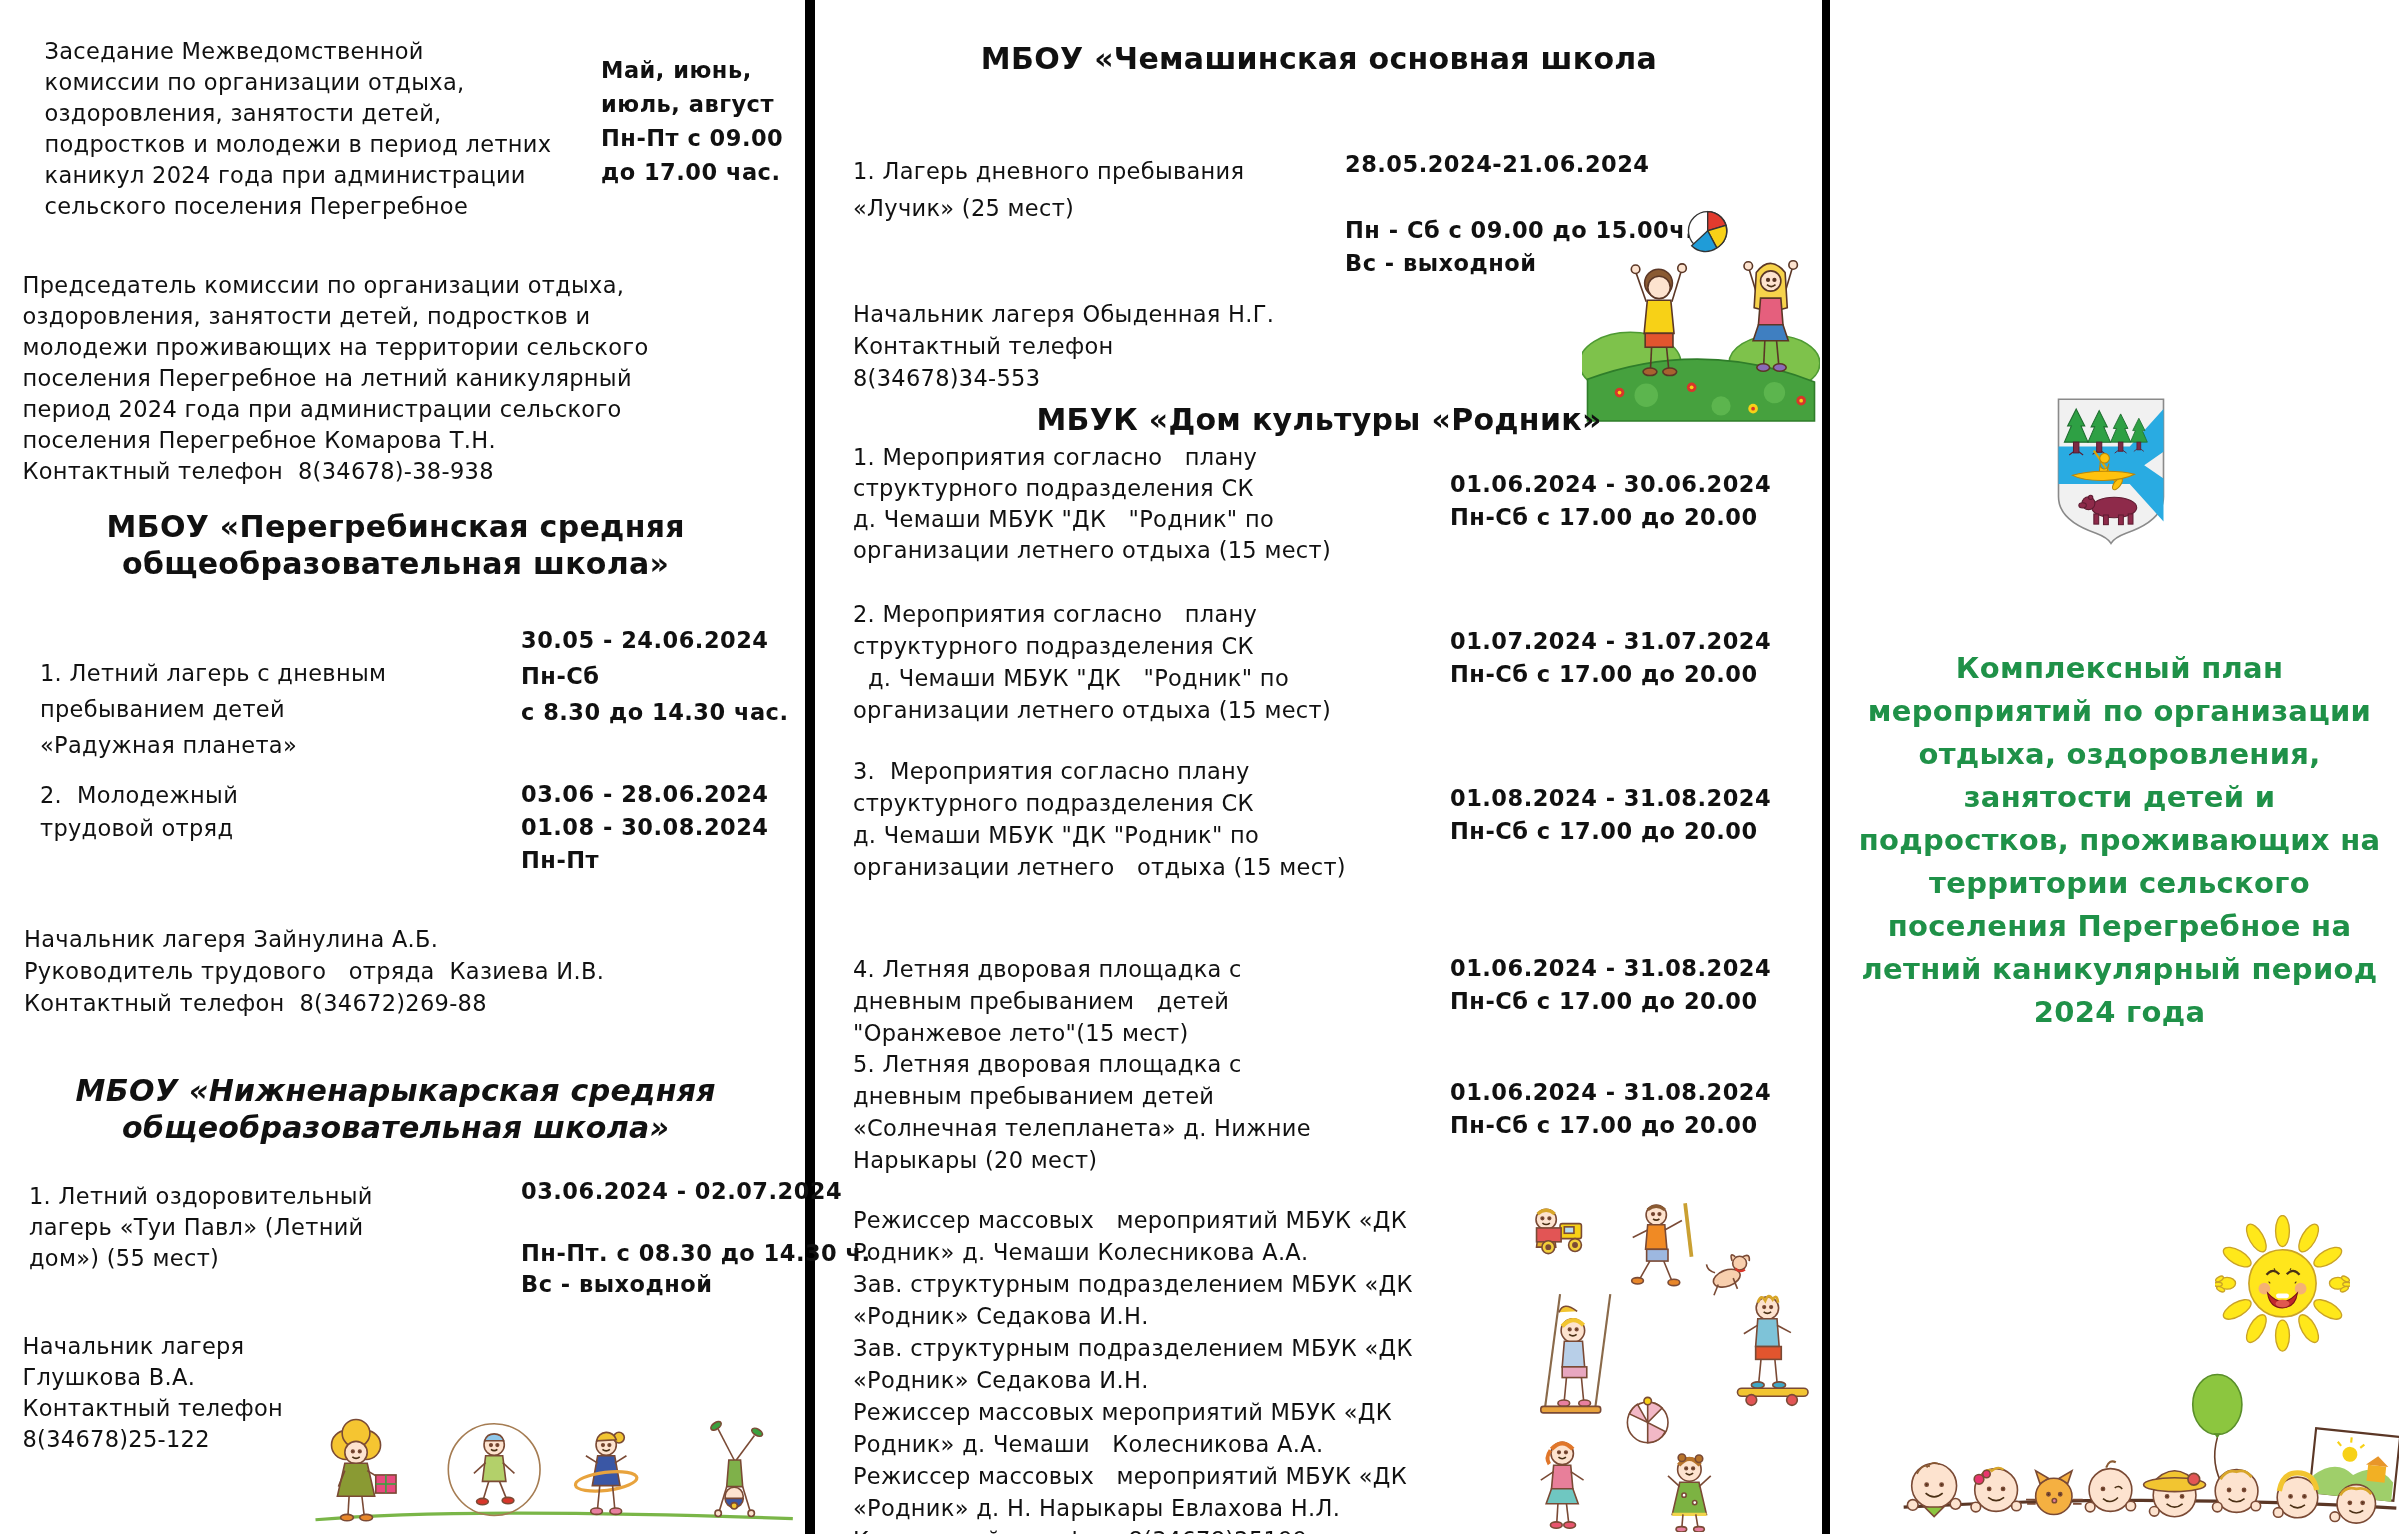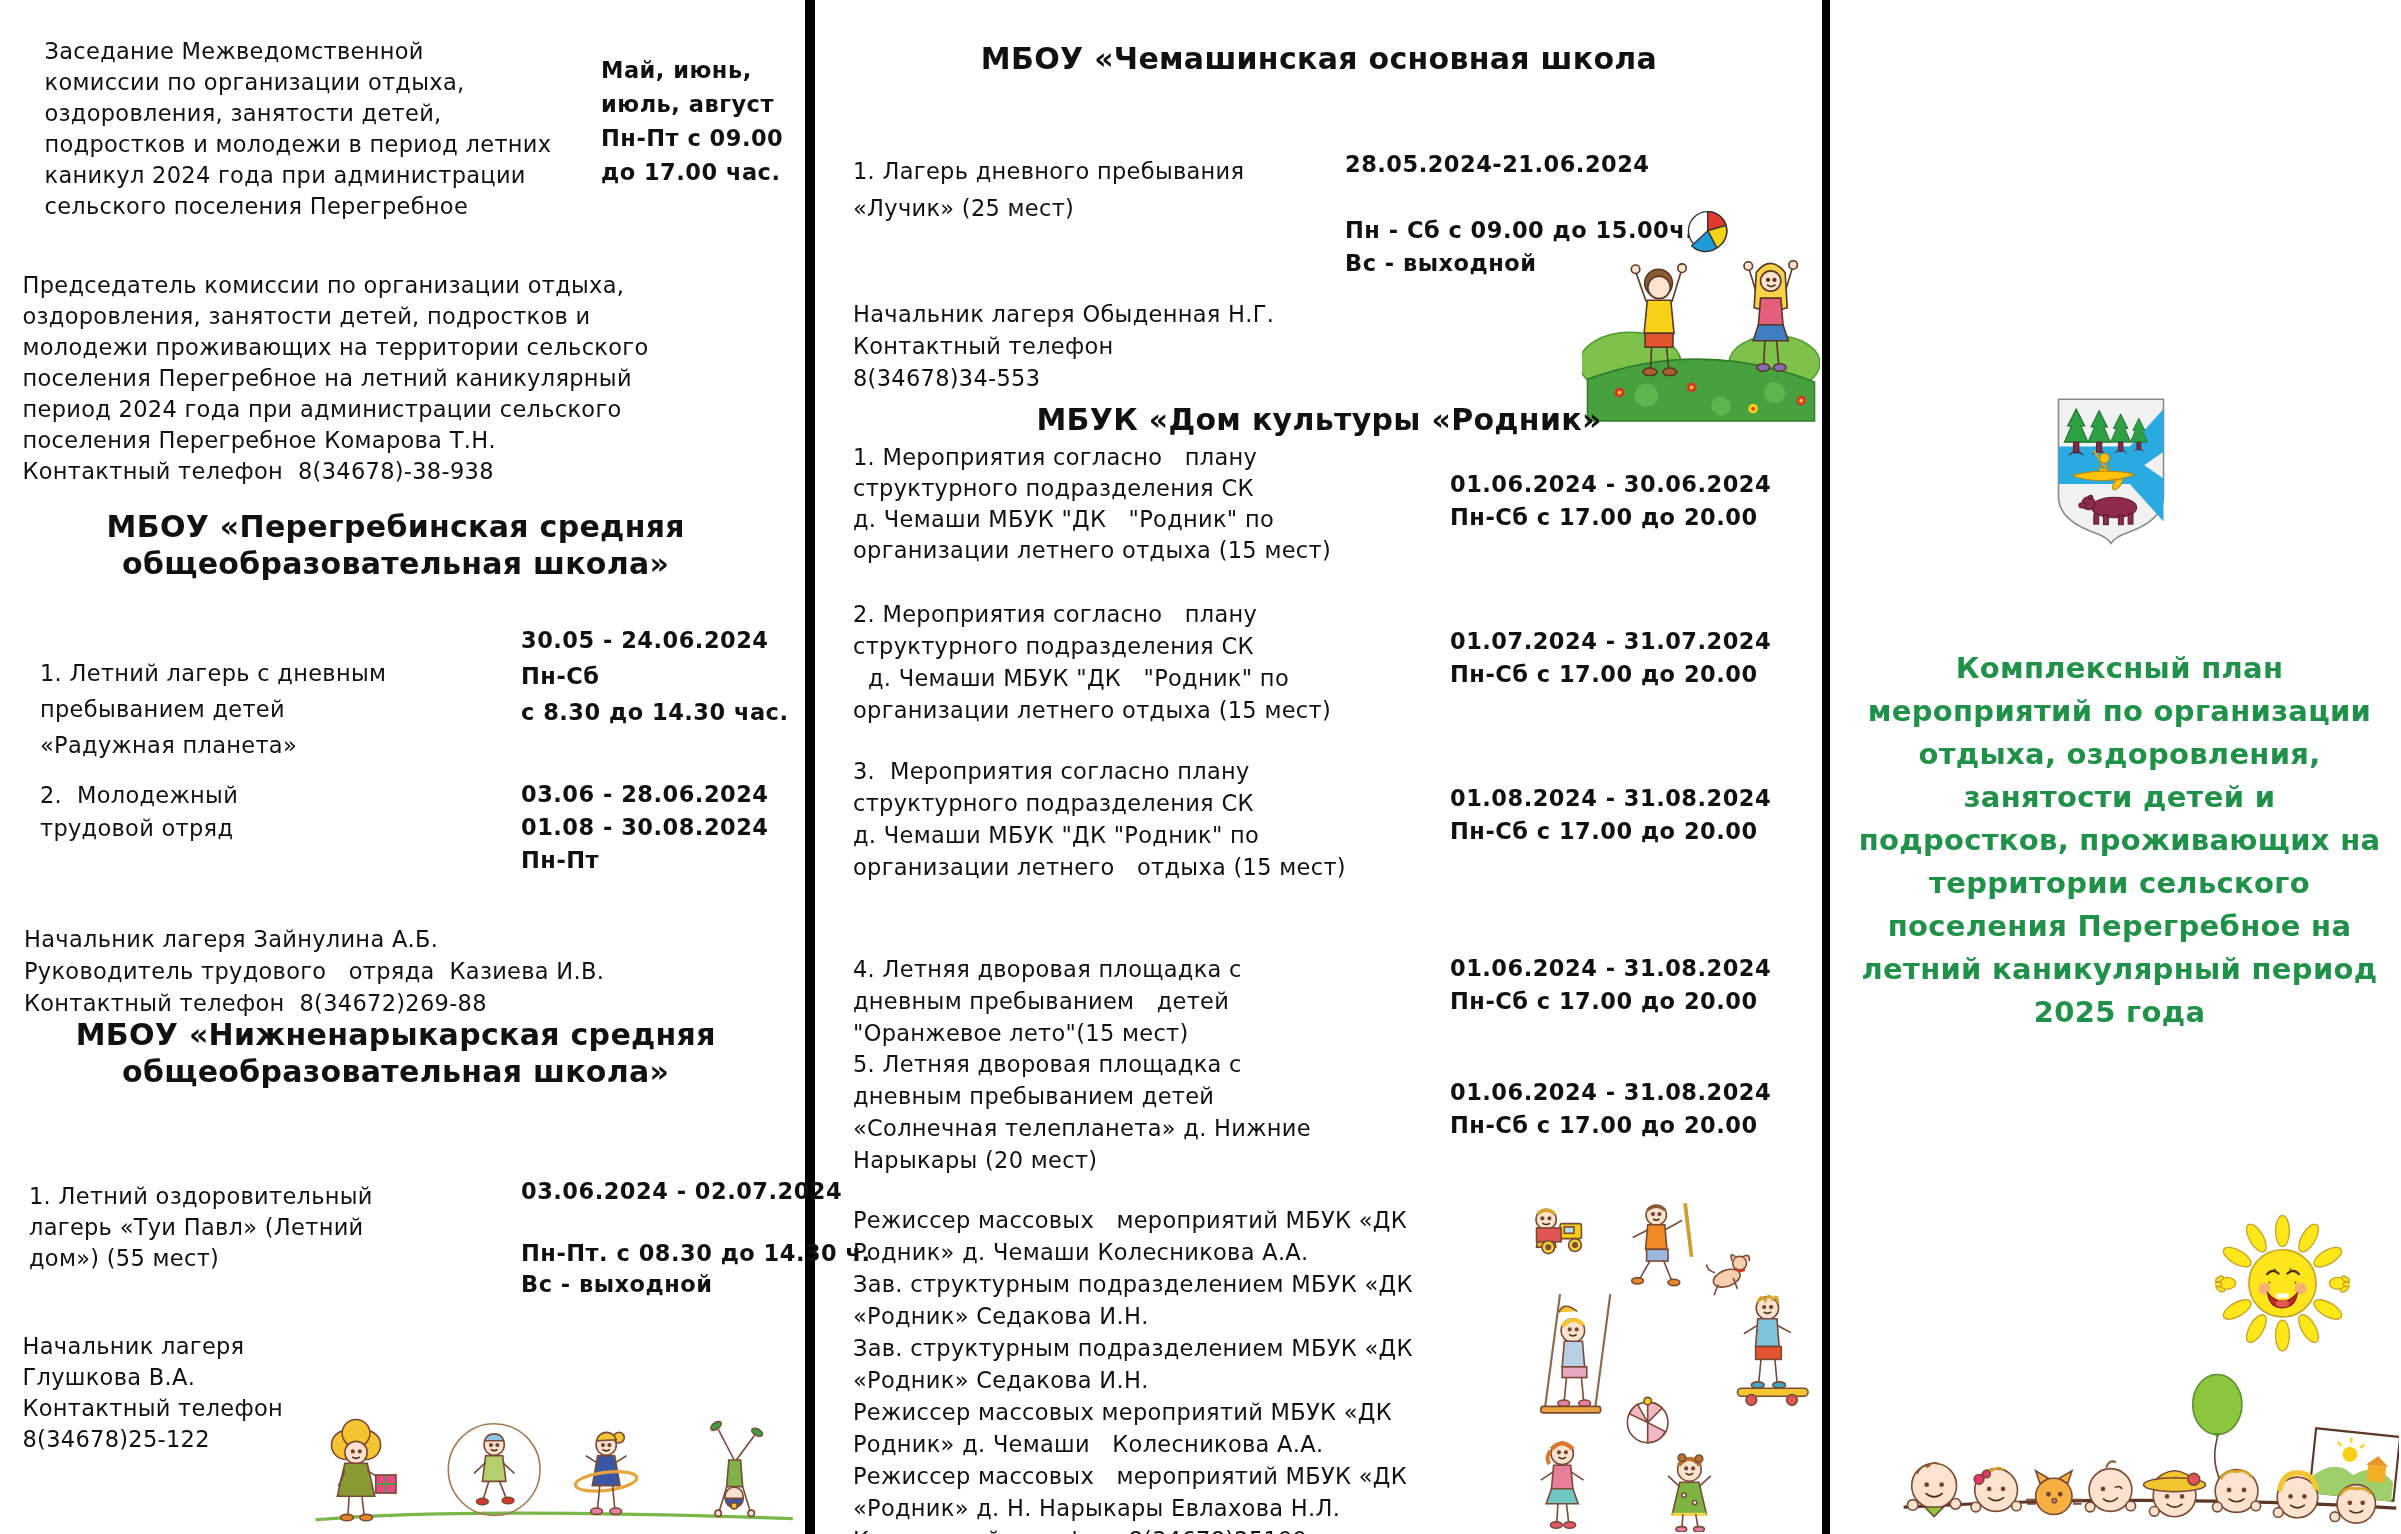--- a/index.html
+++ b/index.html
@@ -57,21 +57,21 @@
 с 8.30 до 14.30 час.</div>
   <div class="txt" style="left:40px;top:779px;width:470px;line-height:33px;">2.  Молодежный
 трудовой отряд</div>
   <div class="txt dates" style="left:521px;top:778px;width:278px;line-height:33px;">03.06 - 28.06.2024
 01.08 - 30.08.2024
 Пн-Пт</div>
   <div class="txt" style="left:24px;top:923px;width:695px;line-height:32px;">Начальник лагеря Зайнулина А.Б.
 Руководитель трудового   отряда  Казиева И.В.
 Контактный телефон  8(34672)269-88</div>
 
-  <div class="txt heading center" style="left:10.7px;top:1016px;width:770px;line-height:37px;">МБОУ «Нижненарыкарская средняя
+  <div class="txt heading center" style="left:10.7px;top:1072px;width:770px;line-height:37px;font-style:italic;">МБОУ «Нижненарыкарская средняя
 общеобразовательная школа»</div>
   <div class="txt" style="left:29px;top:1181px;width:406px;line-height:31px;">1. Летний оздоровительный
 лагерь «Туи Павл» (Летний
 дом») (55 мест)</div>
   <div class="txt dates" style="left:521px;top:1176px;width:278px;line-height:31px;">03.06.2024 - 02.07.2024
 
 Пн-Пт. с 08.30 до 14.30 ч.
 Вс - выходной</div>
   <div class="txt" style="left:22.5px;top:1331px;width:374px;line-height:31px;">Начальник лагеря
 Глушкова В.А.
@@ -453,21 +453,21 @@
   </div>
 
   <div class="green-title" style="position:absolute;left:1843px;top:647px;width:553px;">Комплексный план
 мероприятий по организации
 отдыха, оздоровления,
 занятости детей и
 подростков, проживающих на
 территории сельского
 поселения Перегребное на
 летний каникулярный период
-2025 года</div>
+2024 года</div>
 
   <div class="illus" style="left:2215px;top:1215px;">
     <svg width="135" height="143" viewBox="0 0 252 268">
       <g fill="#ffe81a" stroke="#c9a227" stroke-width="2.5">
         <ellipse cx="126" cy="30" rx="13" ry="29" transform="rotate(0 126 128)"></ellipse>
         <ellipse cx="126" cy="30" rx="13" ry="29" transform="rotate(30 126 128)"></ellipse>
         <ellipse cx="126" cy="30" rx="13" ry="29" transform="rotate(60 126 128)"></ellipse>
         <ellipse cx="126" cy="30" rx="13" ry="29" transform="rotate(120 126 128)"></ellipse>
         <ellipse cx="126" cy="30" rx="13" ry="29" transform="rotate(150 126 128)"></ellipse>
         <ellipse cx="126" cy="30" rx="13" ry="29" transform="rotate(180 126 128)"></ellipse>

